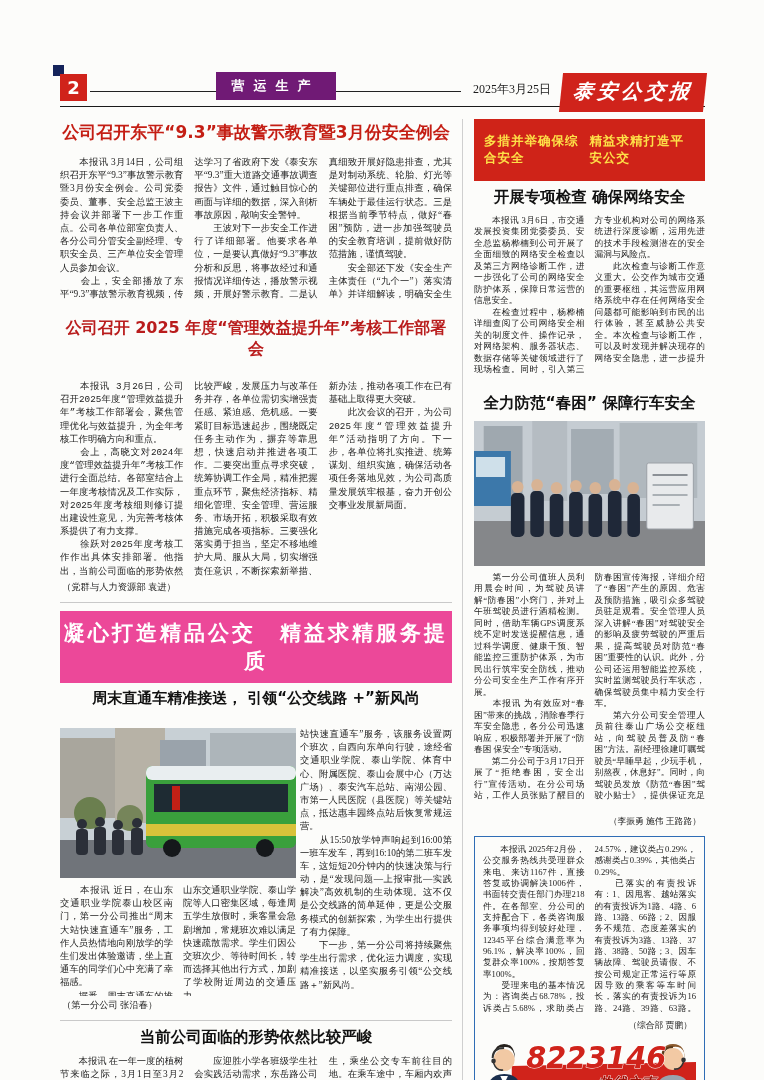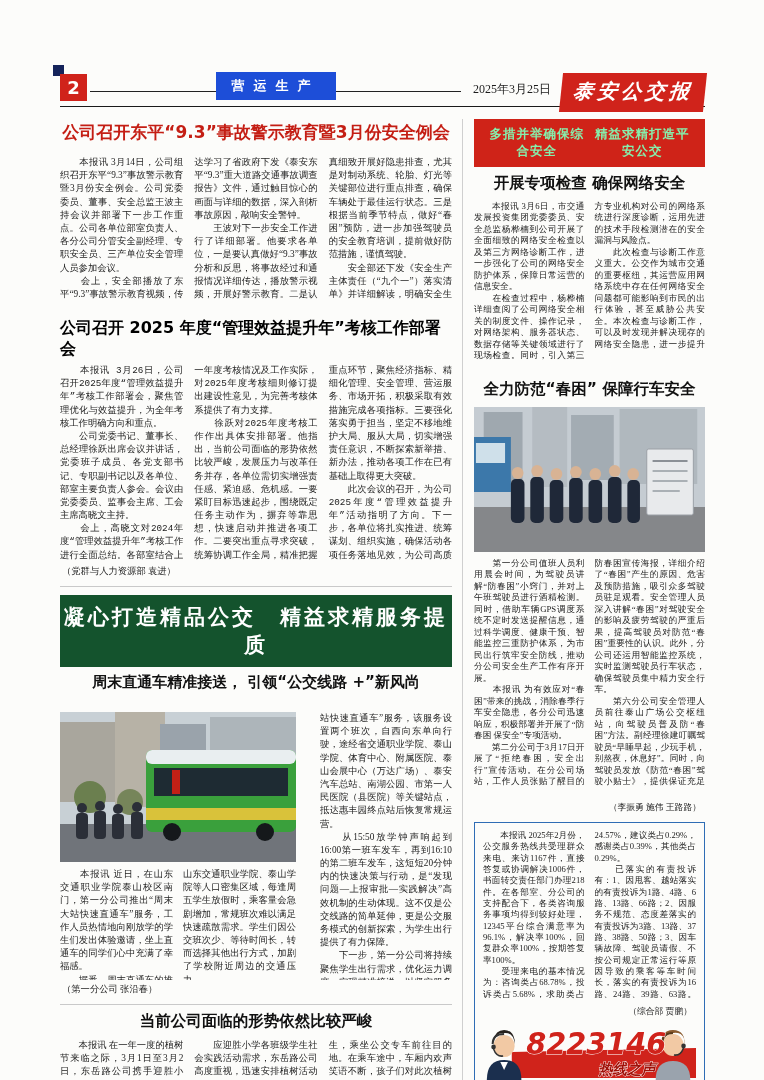--- a/index.html
+++ b/index.html
@@ -6,49 +6,49 @@
   .sheet{position:relative;width:764px;height:1080px;background:#fcfcfa;margin:0 auto;
          box-sizing:border-box;padding:72px 59px 0 60px;overflow:hidden;
          font-family:"Liberation Serif",serif;color:#1c1c1c;}
   
   .hdr{display:flex;align-items:flex-end;border-bottom:1.5px solid #1a1a1a;padding-bottom:0;}
   .pnum-wrap{position:relative;width:30px;height:30px;margin-bottom:2px;}
   .pnum-shadow{position:absolute;left:-7px;top:-9px;width:11px;height:11px;background:#15235a;}
   .pnum{position:absolute;left:0;top:0;width:27px;height:27px;background:#d0231b;color:#fff;
         font:bold 18px/27px "DejaVu Sans",sans-serif;text-align:center;}
   .hline{flex:1;height:1px;background:#222;margin-bottom:14px;}
-  .section-box{background:#1d4ed8;color:#fff;padding:5px 16px;font:bold 13px "DejaVu Sans",sans-serif;
+  .section-box{background:#701a75;color:#fff;padding:5px 16px;font:bold 13px "DejaVu Sans",sans-serif;
         letter-spacing:9px;margin-bottom:6px;white-space:nowrap;}
   .hdr-date{font:12px "Liberation Serif",serif;margin:0 10px 8px 12px;white-space:nowrap;}
   .masthead{background:#d0231b;color:#fff;padding:5px 12px 7px;margin-bottom:-6px;
         font:bold italic 20px "DejaVu Serif",serif;letter-spacing:4px;transform:skewX(-6deg);white-space:nowrap;}
   
   .main{display:flex;margin-top:12px;}
   .lcol{flex:0 0 392px;padding-right:10px;border-right:1px solid #cfcfcf;}
   .rcol{flex:1;padding-left:11px;min-width:0;}
   .hl-red{color:#c41e14;font:bold 17px "DejaVu Sans",sans-serif;text-align:center;margin:2px 0 12px;}
-  .hl-blk{color:#000000;font:bold 16px "DejaVu Sans",sans-serif;text-align:left;margin:4px 0 4px;}
+  .hl-blk{color:#b91c1c;font:bold 16px "DejaVu Sans",sans-serif;text-align:center;margin:4px 0 20px;}
   .hl-blk-sm{color:#111;font:bold 15.5px "DejaVu Sans",sans-serif;text-align:center;margin:6px 0 7px;}
   .body-cols{column-count:3;column-gap:11px;column-fill:auto;overflow:hidden;
         font-size:9.3px;line-height:1.42;text-align:justify;color:#222;}
   .body-cols2{column-count:2;column-gap:10px;column-fill:auto;overflow:hidden;
         font-size:8.7px;line-height:1.32;text-align:justify;color:#222;}
   .para{margin:0;}
   .h-a{height:158px;} .h-b{height:198px;font-family:Liberation Mono, monospace;} .h-d{height:112px;}
   .h-net{height:172px;} .h-ck{height:240px;} .h-box{height:172px;font-size:8.6px;}
   .byline{font-size:9.3px;margin:3px 2px 2px;color:#222;}
   .byline-sm{text-align:right;font-size:8.8px;margin:4px 4px 2px;color:#222;}
   .rule{border:none;border-top:1px solid #c9c9c9;margin:8px 0 6px;}
-  .banner-red{background:#14532d;color:#fff;text-align:center;padding:8px 0;margin:8px 0 6px;
+  .banner-red{background:#ec4899;color:#fff;text-align:center;padding:8px 0;margin:8px 0 6px;
         font:bold 21px "DejaVu Sans",sans-serif;letter-spacing:3px;}
   .subhead{font:bold 15px "DejaVu Sans",sans-serif;text-align:center;margin:4px 0 8px;color:#111;}
-  .banner2{background:#cf2318;color:#86efac;display:flex;justify-content:space-between;
-        padding:7px 10px;font:bold 12.5px "DejaVu Sans",sans-serif;letter-spacing:1px;margin-bottom:6px;text-align:center;}
-  
-  .c-grid{display:grid;grid-template-columns:236px 1fr;column-gap:24px;margin-top:20px;}
+  .banner2{background:#cf2318;color:#fde047;display:flex;justify-content:space-between;
+        padding:14px 10px;font:bold 12.5px "DejaVu Sans",sans-serif;letter-spacing:1px;margin-bottom:6px;}
+  
+  .c-grid{display:grid;grid-template-columns:236px 1fr;column-gap:4px;margin-top:20px;}
   .c-photo{grid-column:1;grid-row:1;height:150px;}
   .c-photo svg{display:block;width:100%;height:100%;}
   .c-right{grid-column:2;grid-row:1 / span 2;height:268px;overflow:hidden;
         font-size:9.3px;line-height:1.42;text-align:justify;color:#222;}
   .c-under{grid-column:1;grid-row:2;display:grid;grid-template-columns:1fr 1fr;column-gap:10px;margin-top:6px;}
   .c-ucol{height:112px;overflow:hidden;font-size:9.3px;line-height:1.42;text-align:justify;color:#222;}
   
   .r-photo{width:100%;height:145px;margin:2px 0 6px;}
   .r-photo svg{display:block;width:100%;height:100%;}
   
@@ -84,21 +84,20 @@
             <p class="para">　　会上，安全部播放了东平“9.3”事故警示教育视频，传达学习了省政府下发《泰安东平“9.3”重大道路交通事故调查报告》文件，通过触目惊心的画面与详细的数据，深入剖析事故原因，敲响安全警钟。</p>
             <p class="para">　　王波对下一步安全工作进行了详细部署。他要求各单位，一是要认真做好“9.3”事故分析和反思，将事故经过和通报情况详细传达，播放警示视频，开展好警示教育。二是认真细致开展好隐患排查，尤其是对制动系统、轮胎、灯光等关键部位进行重点排查，确保车辆处于最佳运行状态。三是根据当前季节特点，做好“春困”预防，进一步加强驾驶员的安全教育培训，提前做好防范措施，谨慎驾驶。</p>
             <p class="para">　　安全部还下发《安全生产主体责任（“九个一”）落实清单》并详细解读，明确安全生产工作任务目标和工作措施，进一步巩固公司安全生产主体责任，推动“九个一”管理体系落地生效。（安全部 韩广典）</p>
           </div>
       </div>
 
       <div>
         <div class="hl-blk">公司召开 2025 年度“管理效益提升年”考核工作部署会</div>
         <div class="body-cols h-b">
             <p class="para">　　本报讯 3月26日，公司召开2025年度“管理效益提升年”考核工作部署会，聚焦管理优化与效益提升，为全年考核工作明确方向和重点。</p>
-            <p class="para">　　公司党委书记、董事长、总经理徐跃出席会议并讲话，党委班子成员、各党支部书记、专职副书记以及各单位、部室主要负责人参会。会议由党委委员、监事会主席、工会主席高晓文主持。</p>
             <p class="para">　　会上，高晓文对2024年度“管理效益提升年”考核工作进行全面总结。各部室结合上一年度考核情况及工作实际，对2025年度考核细则修订提出建设性意见，为完善考核体系提供了有力支撑。</p>
             <p class="para">　　徐跃对2025年度考核工作作出具体安排部署。他指出，当前公司面临的形势依然比较严峻，发展压力与改革任务并存，各单位需切实增强责任感、紧迫感、危机感。一要紧盯目标迅速起步，围绕既定任务主动作为，摒弃等靠思想，快速启动并推进各项工作。二要突出重点寻求突破，统筹协调工作全局，精准把握重点环节，聚焦经济指标、精细化管理、安全管理、营运服务、市场开拓，积极采取有效措施完成各项指标。三要强化落实勇于担当，坚定不移地维护大局、服从大局，切实增强责任意识，不断探索新举措、新办法，推动各项工作在已有基础上取得更大突破。</p>
             <p class="para">　　此次会议的召开，为公司2025年度“管理效益提升年”活动指明了方向。下一步，各单位将扎实推进、统筹谋划、组织实施，确保活动各项任务落地见效，为公司高质量发展筑牢根基，奋力开创公交事业发展新局面。</p>
           </div>
         <div class="byline">（党群与人力资源部 袁进）</div>
       </div>
 
       <hr class="rule">
 
       <div class="banner-red">凝心打造精品公交　精益求精服务提质</div>

